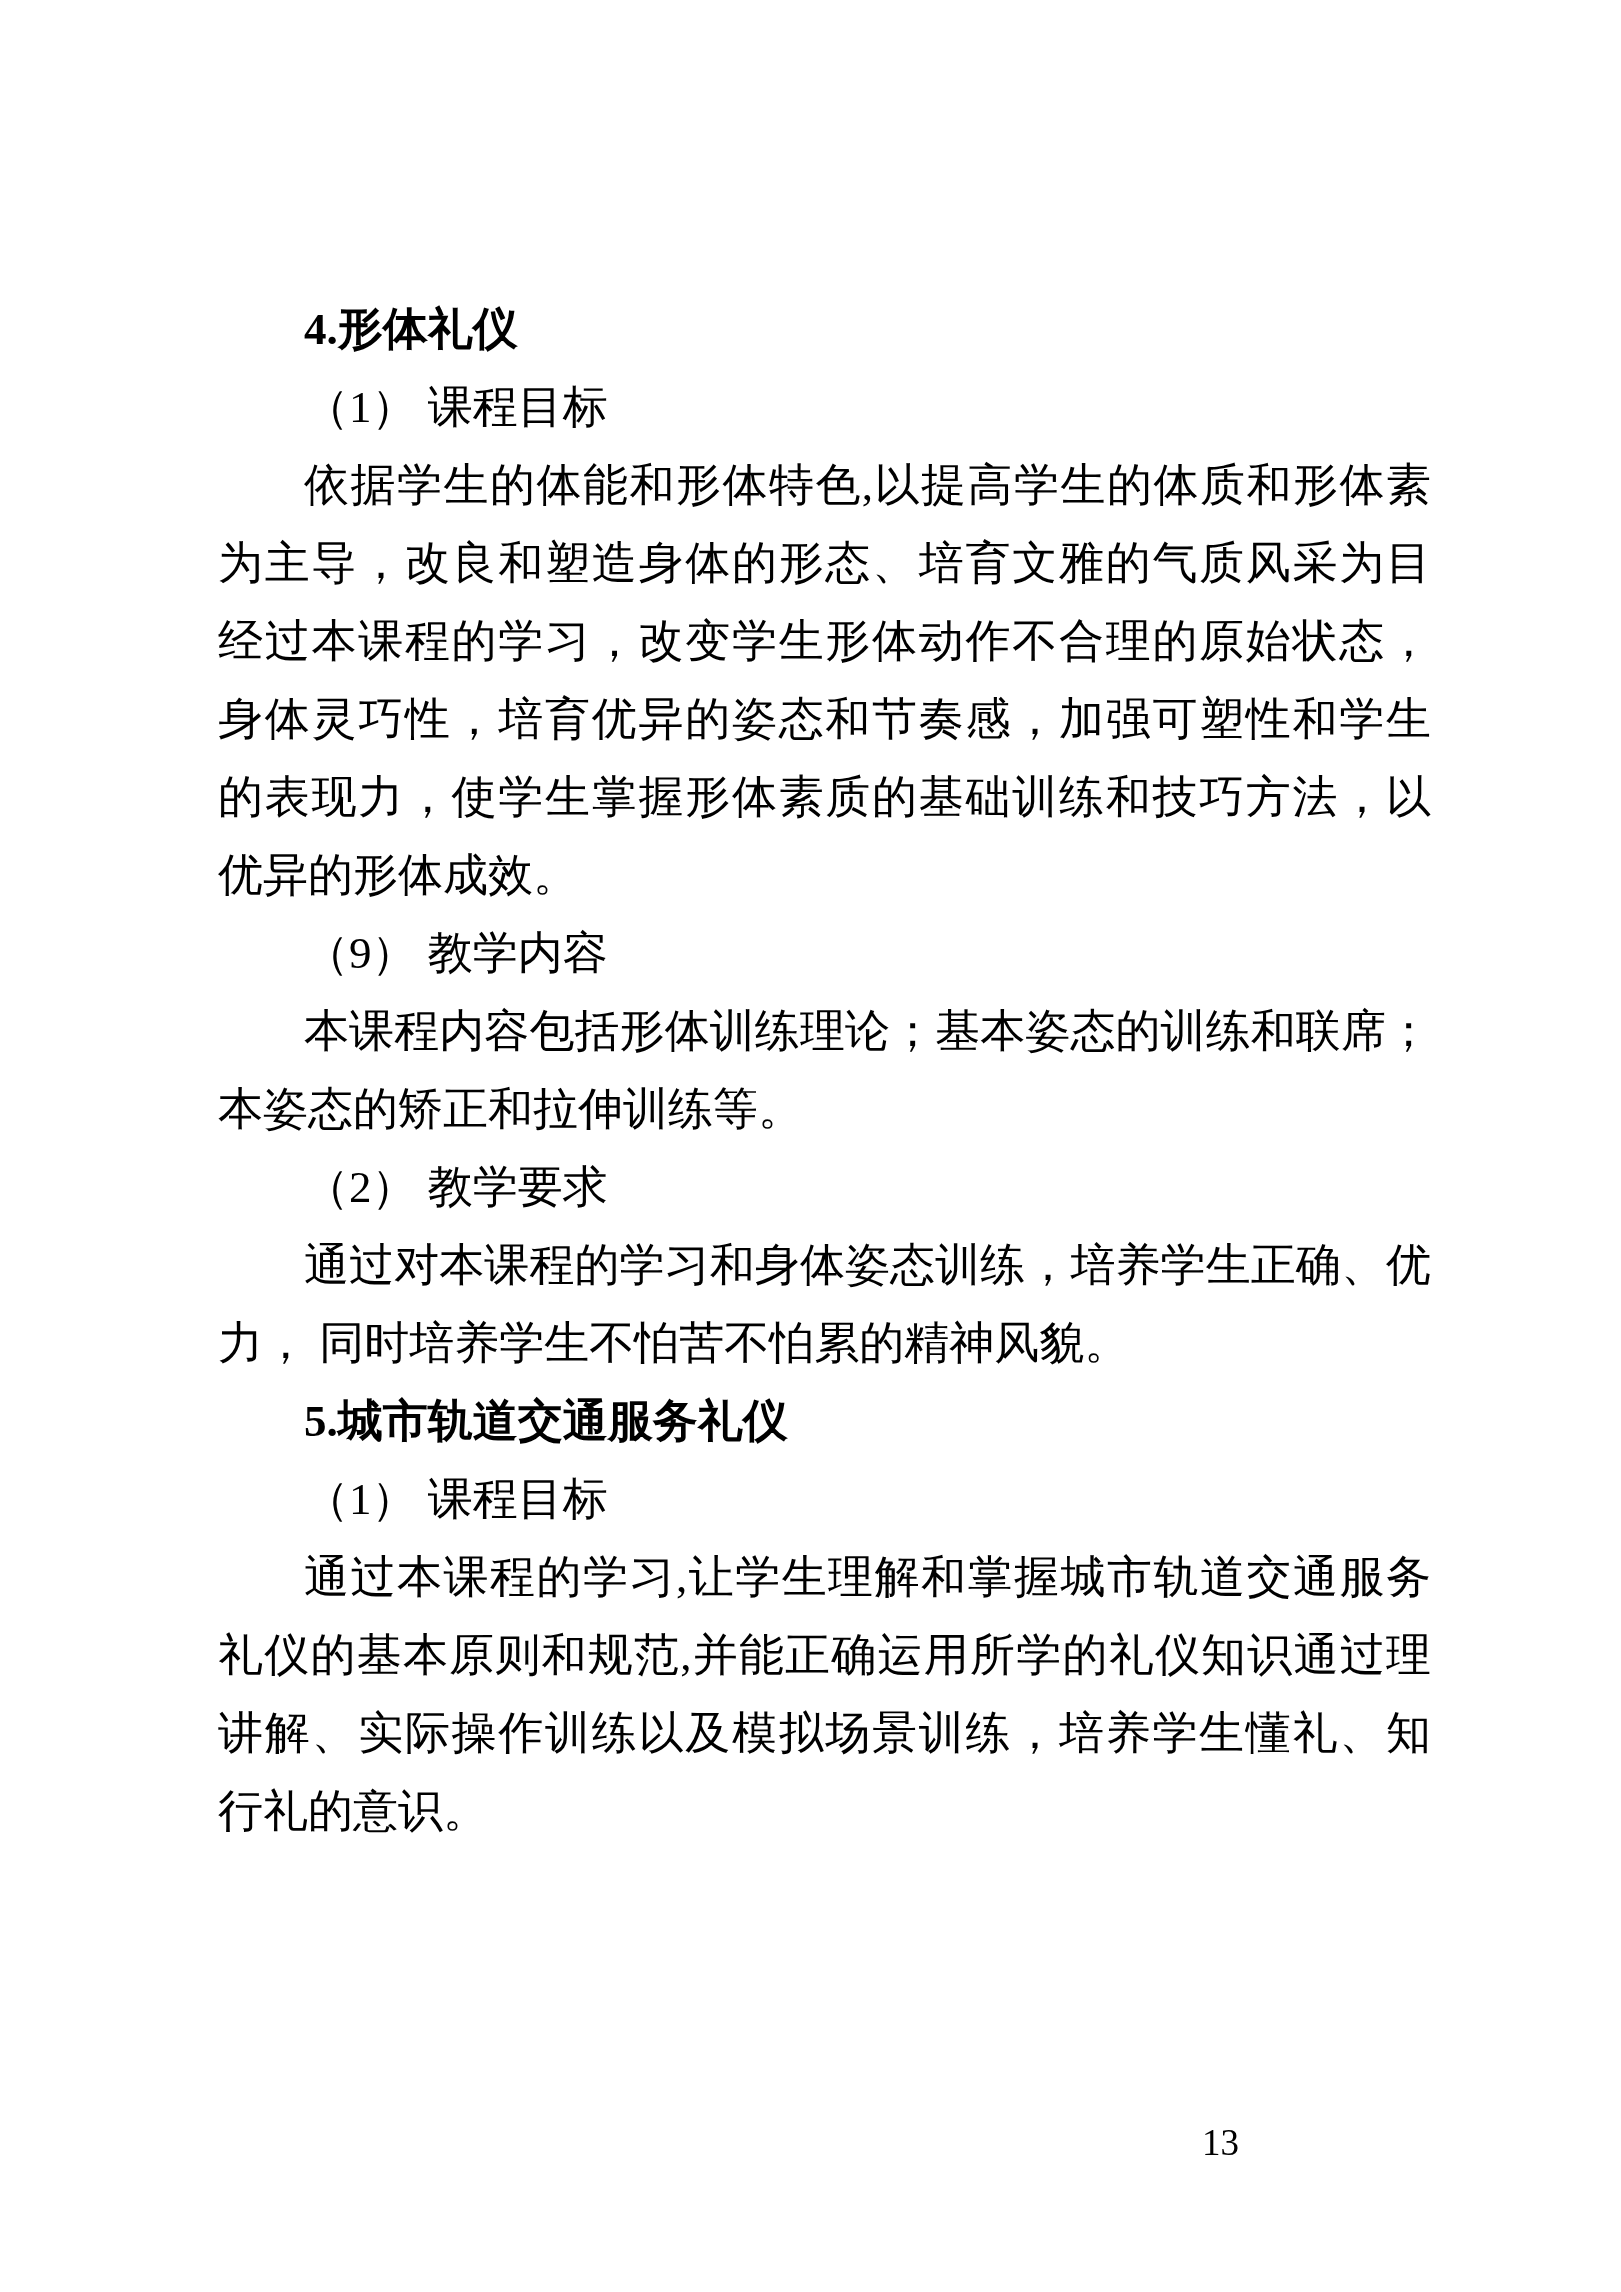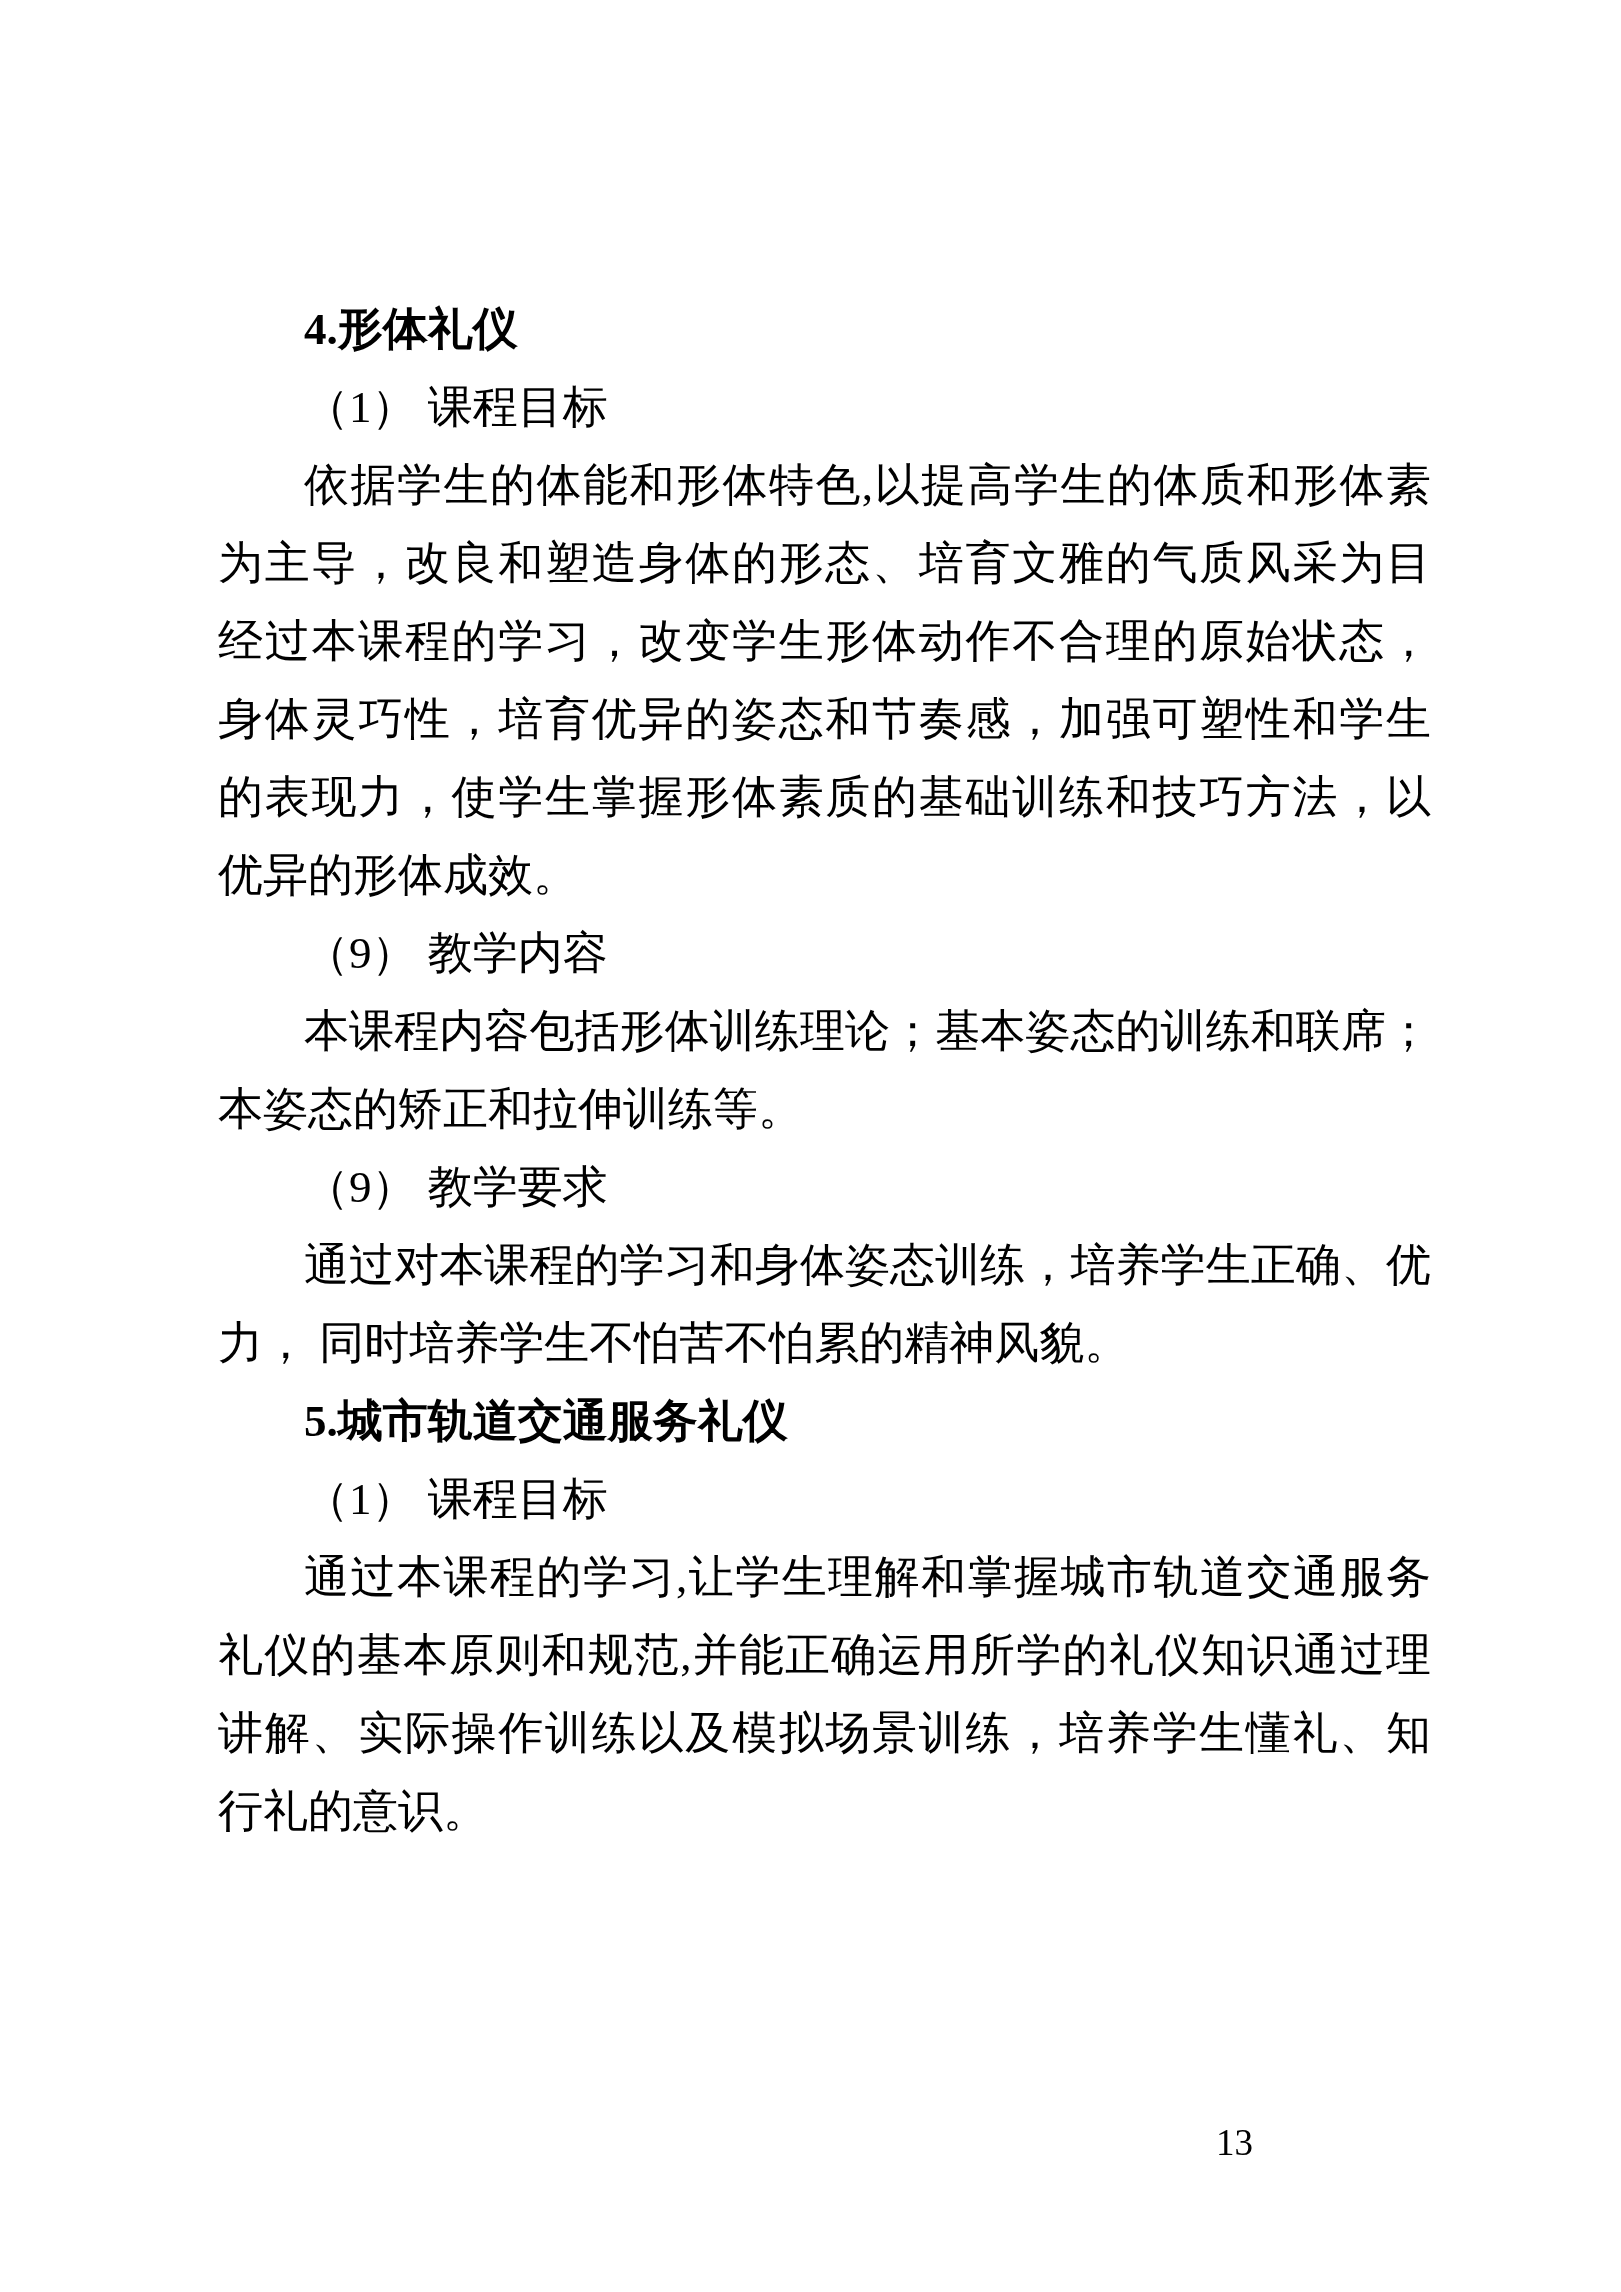--- a/index.html
+++ b/index.html
@@ -41,21 +41,21 @@
   }
   .line.heading {
     font-weight: bold;
     font-size: 45px;
   }
   .line.subheading {
     font-weight: normal;
   }
   .pagenum {
     position: absolute;
-    right: 182px;
+    right: 196px;
     top: 2115px;
     font-size: 37px;
     line-height: 55px;
     color: #000000;
   }
 </style>
 </head>
 <body>
 
 <div class="page">
@@ -64,21 +64,21 @@
       <div class="line natural indent subheading">（1） 课程目标</div>
       <div class="line body indent">依据学生的体能和形体特色,以提高学生的体质和形体素质</div>
       <div class="line body">为主导，改良和塑造身体的形态、培育文雅的气质风采为目标。</div>
       <div class="line body">经过本课程的学习，改变学生形体动作不合理的原始状态，提高</div>
       <div class="line body">身体灵巧性，培育优异的姿态和节奏感，加强可塑性和学生形体</div>
       <div class="line body">的表现力，使学生掌握形体素质的基础训练和技巧方法，以达到</div>
       <div class="line body natural">优异的形体成效。</div>
       <div class="line natural indent subheading">（9） 教学内容</div>
       <div class="line body indent">本课程内容包括形体训练理论；基本姿态的训练和联席；基</div>
       <div class="line body natural">本姿态的矫正和拉伸训练等。</div>
-      <div class="line natural indent subheading">（9） 教学要求</div>
+      <div class="line natural indent subheading">（2） 教学要求</div>
       <div class="line body indent">通过对本课程的学习和身体姿态训练，培养学生正确、优美</div>
       <div class="line body natural">力， 同时培养学生不怕苦不怕累的精神风貌。</div>
       <div class="line natural indent heading">5.城市轨道交通服务礼仪</div>
       <div class="line natural indent subheading">（1） 课程目标</div>
       <div class="line body indent">通过本课程的学习,让学生理解和掌握城市轨道交通服务中</div>
       <div class="line body">礼仪的基本原则和规范,并能正确运用所学的礼仪知识通过理论</div>
       <div class="line body">讲解、实际操作训练以及模拟场景训练，培养学生懂礼、知礼.</div>
       <div class="line body natural">行礼的意识。</div>
     </div>
   <div class="pagenum">13</div>

